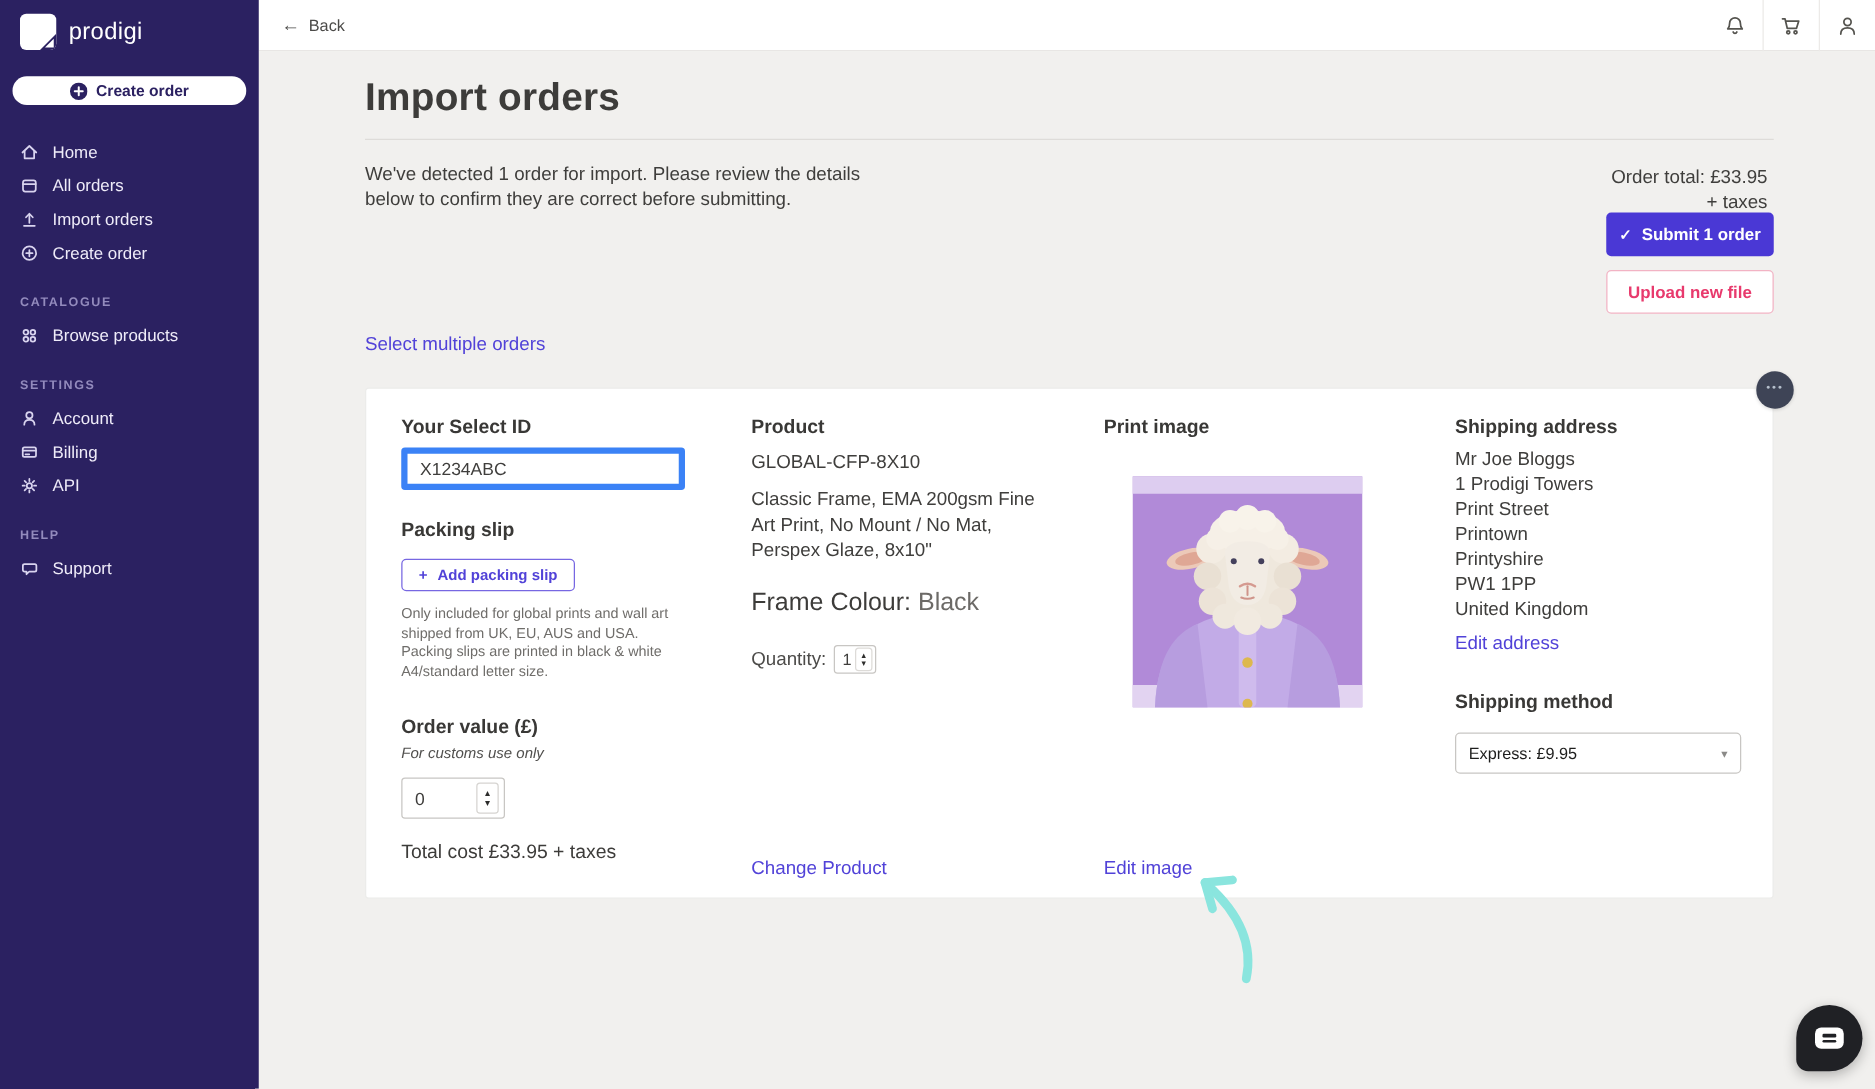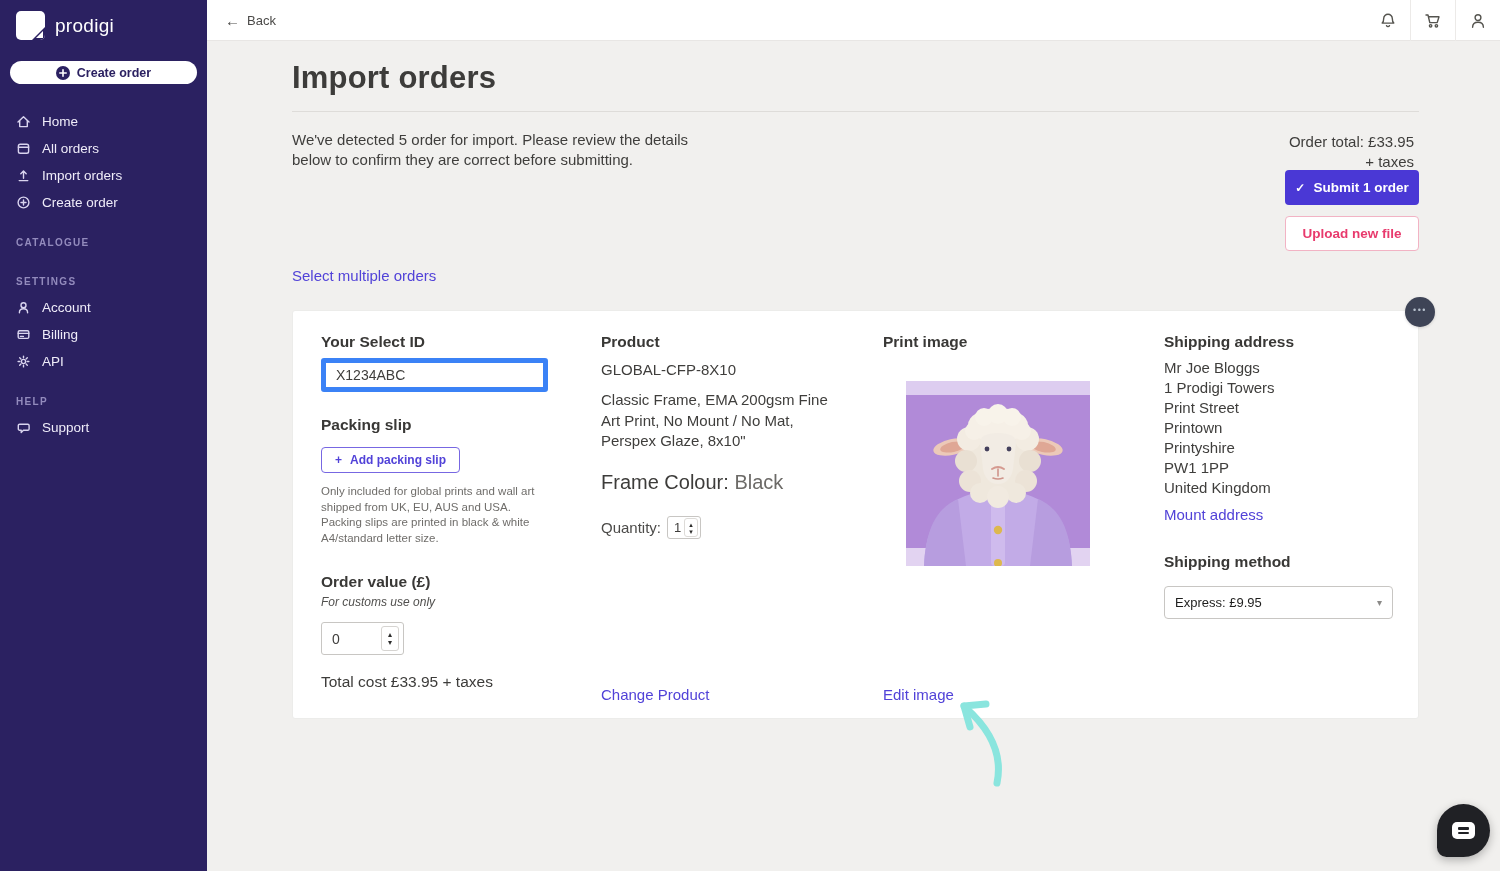--- a/index.html
+++ b/index.html
@@ -131,20 +131,29 @@
       </div>
       <div class="side-item">
         <svg width="15" height="15" viewBox="0 0 15 15" fill="none" stroke="#d9d4ef" stroke-width="1.4" stroke-linecap="round">
           <circle cx="7.5" cy="7.5" r="5.4"></circle>
             <path d="M7.5 5 v5 M5 7.5 h5"></path>
         </svg>
         <span>Create order</span>
       </div>
 
       <div class="side-label">CATALOGUE</div>
+      <div class="side-item">
+        <svg width="15" height="15" viewBox="0 0 15 15" fill="none" stroke="#d9d4ef" stroke-width="1.4">
+          <circle cx="4.7" cy="4.7" r="1.9"></circle>
+            <circle cx="10.3" cy="4.7" r="1.9"></circle>
+          <circle cx="4.7" cy="10.3" r="1.9"></circle>
+            <circle cx="10.3" cy="10.3" r="1.9"></circle>
+        </svg>
+        <span>Browse products</span>
+      </div>
 
       <div class="side-label">SETTINGS</div>
       <div class="side-item">
         <svg width="15" height="15" viewBox="0 0 15 15" fill="none" stroke="#d9d4ef" stroke-width="1.4" stroke-linecap="round">
           <circle cx="7.5" cy="5.2" r="2.5"></circle>
             <path d="M3.4 12.7 c0-2.6 1.8-3.9 4.1-3.9 s4.1 1.3 4.1 3.9"></path>
         </svg>
         <span>Account</span>
       </div>
       <div class="side-item">
@@ -197,21 +206,21 @@
             <path d="M4.6 16.2 c0-3.4 2.4-5 5.4-5 s5.4 1.6 5.4 5"></path>
         </svg>
       </div>
     </div>
   </header>
 
   <main id="main">
     <h1 class="page-title">Import orders</h1>
     <div class="title-rule"></div>
 
-    <p class="intro">We've detected 5 order for import. Please review the details below to confirm they are correct before submitting.</p>
+    <p class="intro">We've detected 1 order for import. Please review the details below to confirm they are correct before submitting.</p>
 
     <div class="order-total">
       <div>Order total: £33.95</div>
       <div>+ taxes</div>
     </div>
 
     <button class="btn-submit">
       <span class="chk">✓</span>
       <span>Submit 1 order</span>
     </button>
@@ -314,21 +323,21 @@
       <div class="abs col-head" style="left:871px; top:22px;">Shipping address</div>
       <div class="addr">
         <div>Mr Joe Bloggs</div>
         <div>1 Prodigi Towers</div>
         <div>Print Street</div>
         <div>Printown</div>
         <div>Printyshire</div>
         <div>PW1 1PP</div>
         <div>United Kingdom</div>
       </div>
-      <a class="abs link" style="left:871px; top:195px;">Mount address</a>
+      <a class="abs link" style="left:871px; top:195px;">Edit address</a>
 
       <div class="abs col-head" style="left:871px; top:242px;">Shipping method</div>
       <div class="select-box">
         <span class="sel-val">Express: £9.95</span>
         <span class="sel-arrow">▾</span>
       </div>
     </section>
 
     <svg class="teal-arrow" viewBox="0 0 75 95">
       <path d="M57,88 C62,64 54,38 26,13" fill="none" stroke="#8ae5de" stroke-width="7" stroke-linecap="round"></path>

